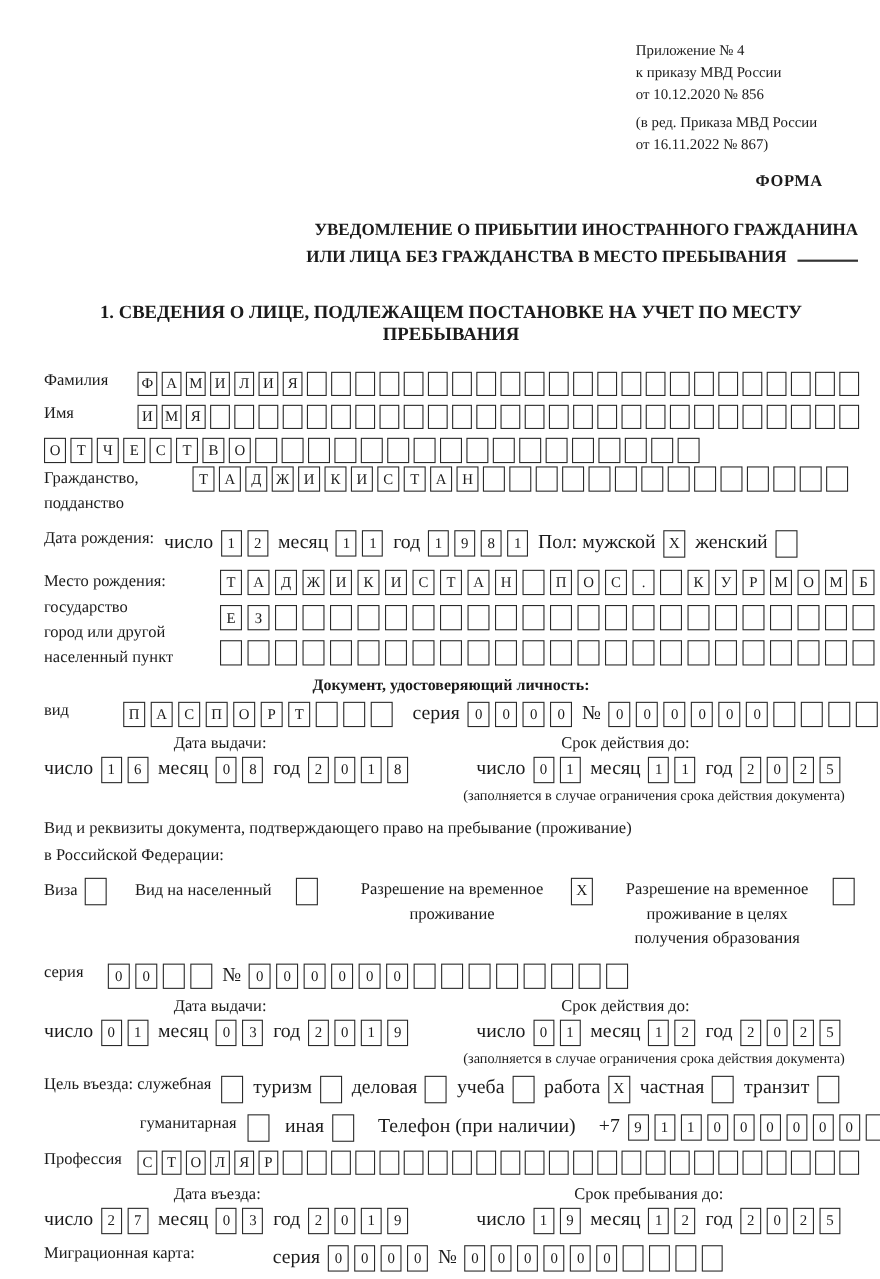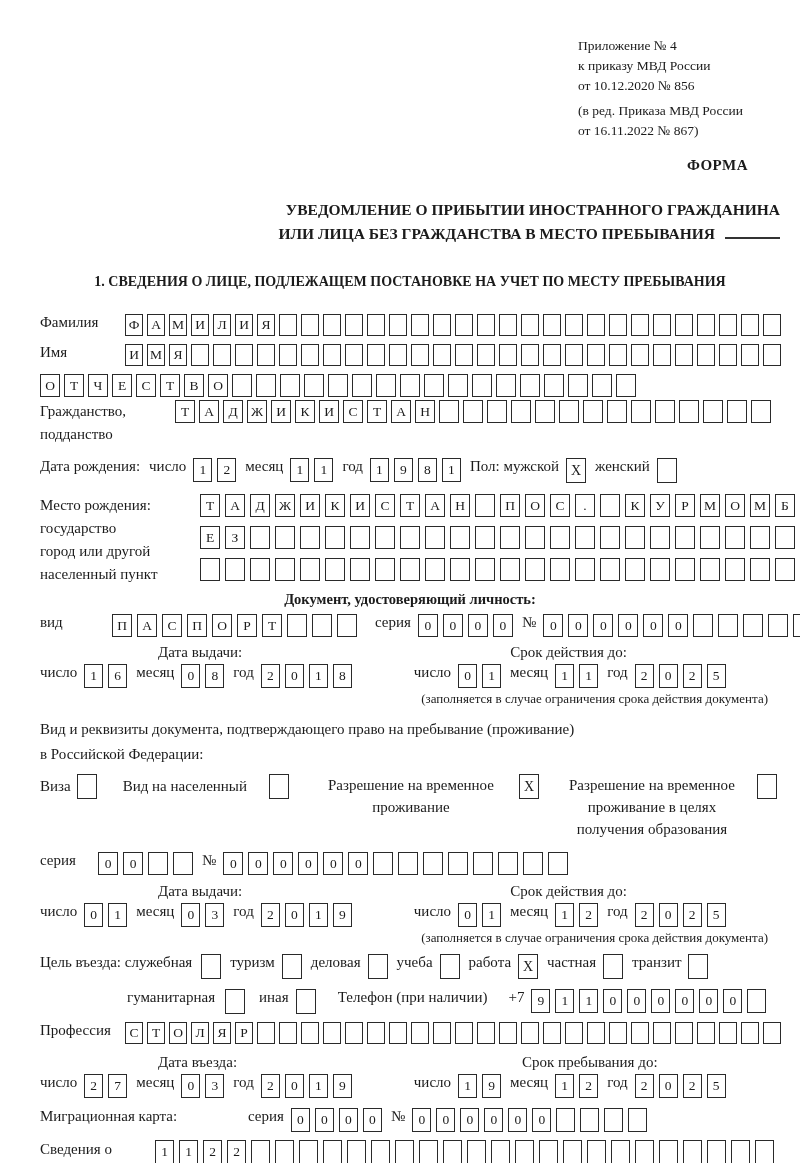--- a/index.html
+++ b/index.html
@@ -7,40 +7,40 @@
   body { width:800px; font-family:"Liberation Serif", serif; color:#1b1b1b; }
   .page { width:800px; min-height:1163px; padding:36px 20px 30px 40px; position:relative; }
 
   .appendix { margin-left:538px; font-size:13.5px; line-height:20px; }
   .appendix .gap { margin-top:5px; }
   .forma { text-align:right; padding-right:32px; font-weight:bold; font-size:15px; margin-top:16px; letter-spacing:.5px; }
 
   .title { text-align:right; font-weight:bold; font-size:15.5px; line-height:24px; margin-top:24px; }
   .blank { display:inline-block; width:55px; border-bottom:2px solid #333; height:14px; margin-left:10px; }
 
-  .sect { text-align:center; font-weight:bold; font-size:14px; margin-top:28px; }
+  .sect { text-align:center; font-weight:bold; font-size:17px; margin-top:28px; }
 
   .row { display:flex; align-items:flex-start; }
   .rowtop { display:flex; align-items:flex-start; }
   .lbl { font-size:15px; flex:none; }
   .w85 { width:85px; }
   .w135 { width:135px; }
   .w160 { width:160px; }
   .w165 { width:165px; }
   .w115 { width:115px; }
   .lline { font-size:15px; line-height:23px; }
 
   .cells { display:inline-flex; gap:4px; flex:none; }
   .cells.g5 { gap:5px; }
   .cell { width:18px; height:22px; border:1.5px solid #2a2a2a; display:inline-flex; align-items:center; justify-content:center; font-size:13.5px; flex:none; background:#fff; }
   .cw19 .cell { width:19px; height:24px; }
   .cw20 .cell { width:20px; height:23px; }
   .cb { width:20px; height:25px; border:1.5px solid #2a2a2a; display:inline-flex; align-items:center; justify-content:center; font-size:14px; flex:none; background:#fff; }
 
-  .dlabel { font-size:15px; margin:0 7px 0 9px; flex:none; }
+  .dlabel { font-size:18px; margin:0 7px 0 9px; flex:none; }
   .dlabel.first { margin-left:0; }
 
   .stack { display:flex; flex-direction:column; gap:9px; }
 
   .labrow { display:flex; font-size:15px; }
   .note { font-size:13px; text-align:right; padding-right:12px; margin-top:3px; }
   .para { font-size:15px; line-height:25px; margin-top:10px; }
 
   .cbl { font-size:15px; line-height:22px; text-align:center; }
 </style>

